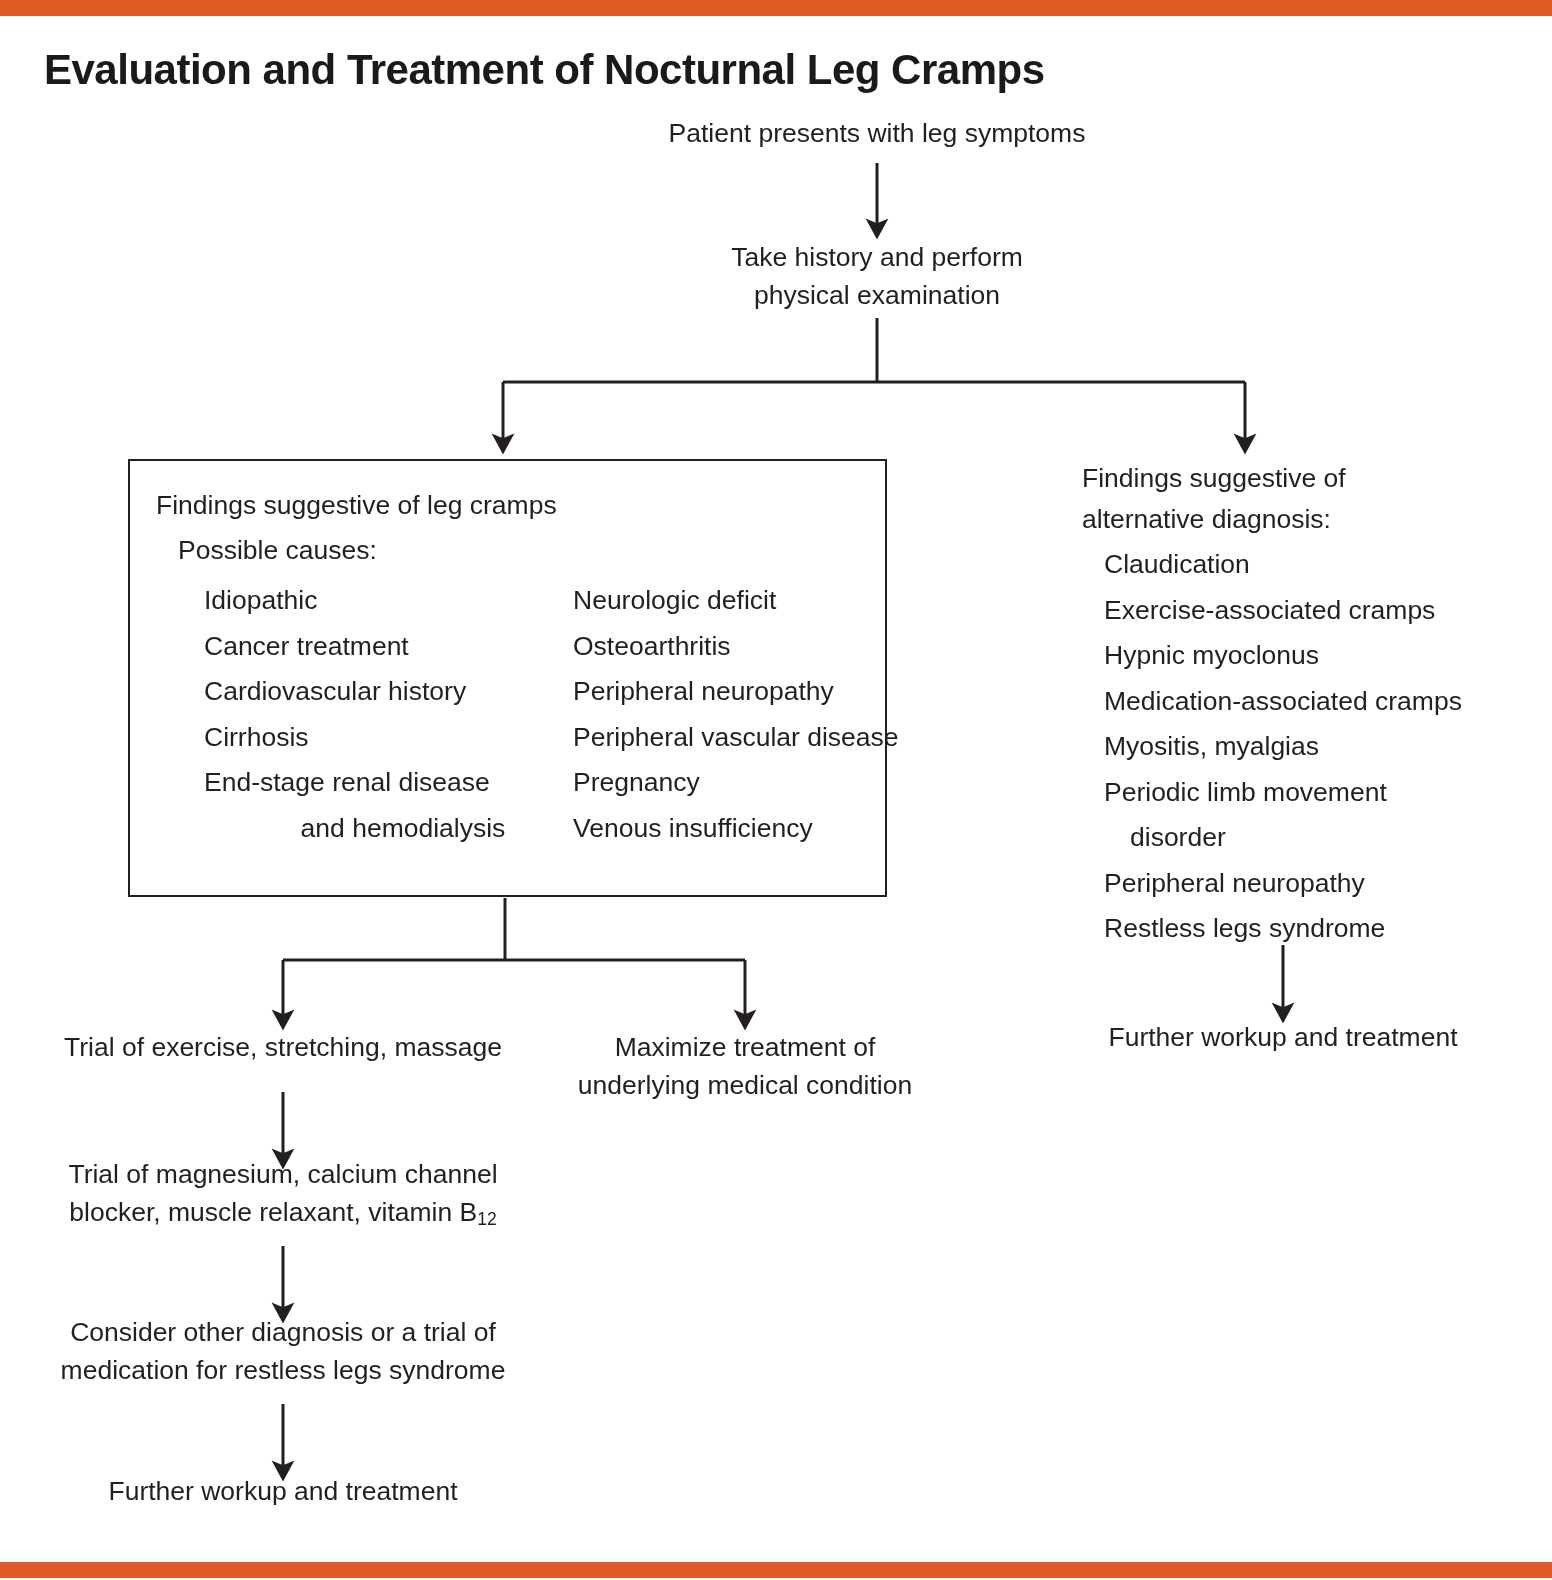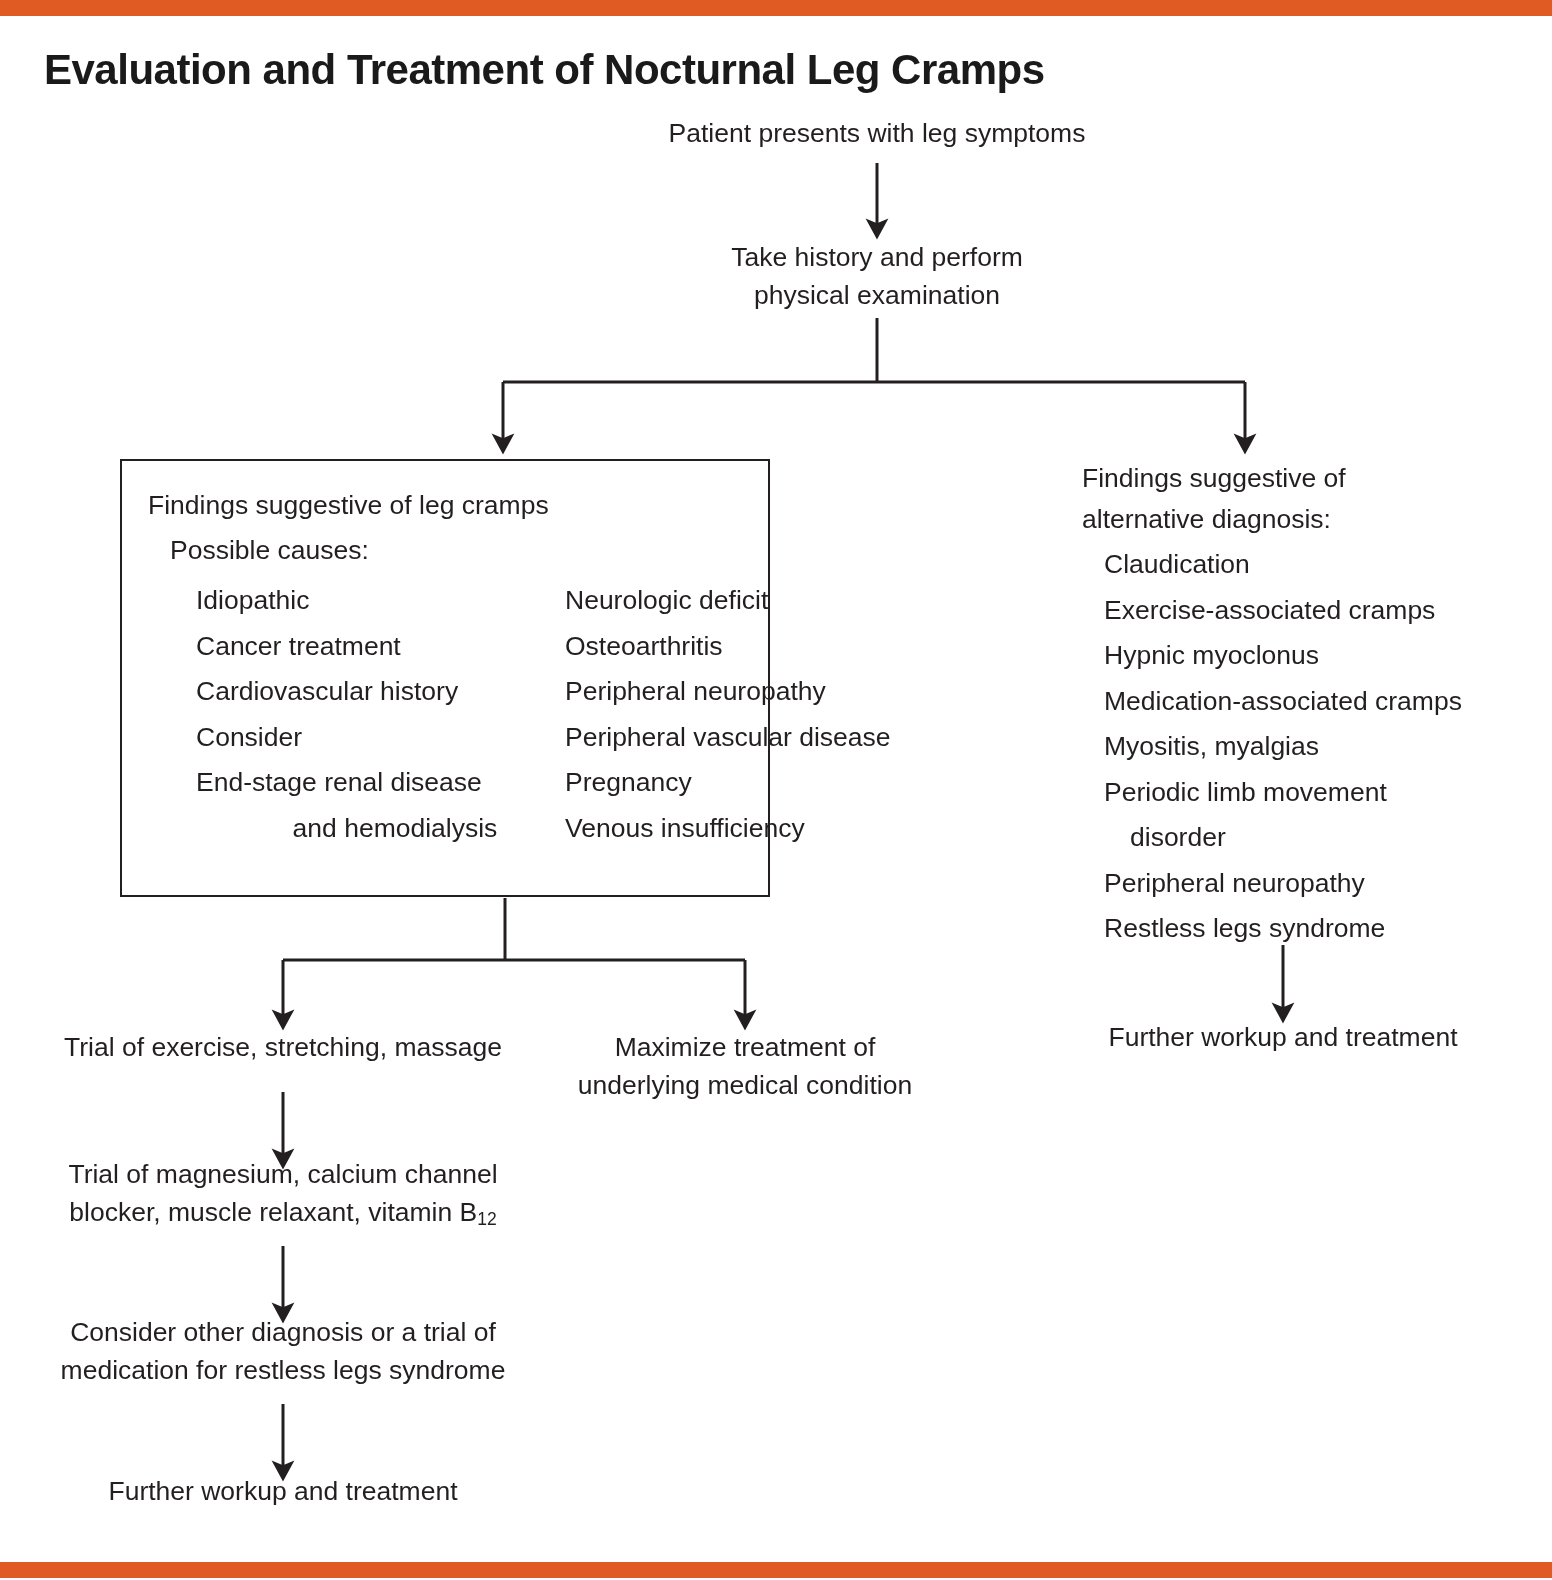--- a/index.html
+++ b/index.html
@@ -44,23 +44,23 @@
     font-size: 26.5px;
     line-height: 38px;
     color: #231f20;
     white-space: pre-line;
   }
   .node.center { text-align: center; }
 
   
   #cramps-box {
     position: absolute;
-    left: 120px;
+    left: 128px;
     top: 459px;
-    width: 650px;
+    width: 759px;
     height: 438px;
     border: 2px solid #231f20;
     box-sizing: border-box;
     background: #ffffff;
     padding-left: 39px;
   }
   .box-heading {
     position: absolute;
     font-size: 26.5px;
     line-height: 38px;
@@ -158,21 +158,21 @@
 physical examination</div>
 
   <div id="cramps-box">
     <div class="box-heading" style="left:26px; top:25px;">Findings suggestive of leg cramps</div>
     <div class="box-heading" style="left:48px; top:70px;">Possible causes:</div>
 
     <ul class="cause-list" id="causes-left" style="left:74px; top:117px; width:370px;">
         <li>Idiopathic</li>
         <li>Cancer treatment</li>
         <li>Cardiovascular history</li>
-        <li>Consider</li>
+        <li>Cirrhosis</li>
         <li>End-stage renal disease<span class="cont">and hemodialysis</span></li>
       </ul>
     <ul class="cause-list" id="causes-right" style="left:443px; top:117px; width:350px;">
         <li>Neurologic deficit</li>
         <li>Osteoarthritis</li>
         <li>Peripheral neuropathy</li>
         <li>Peripheral vascular disease</li>
         <li>Pregnancy</li>
         <li>Venous insufficiency</li>
       </ul>

